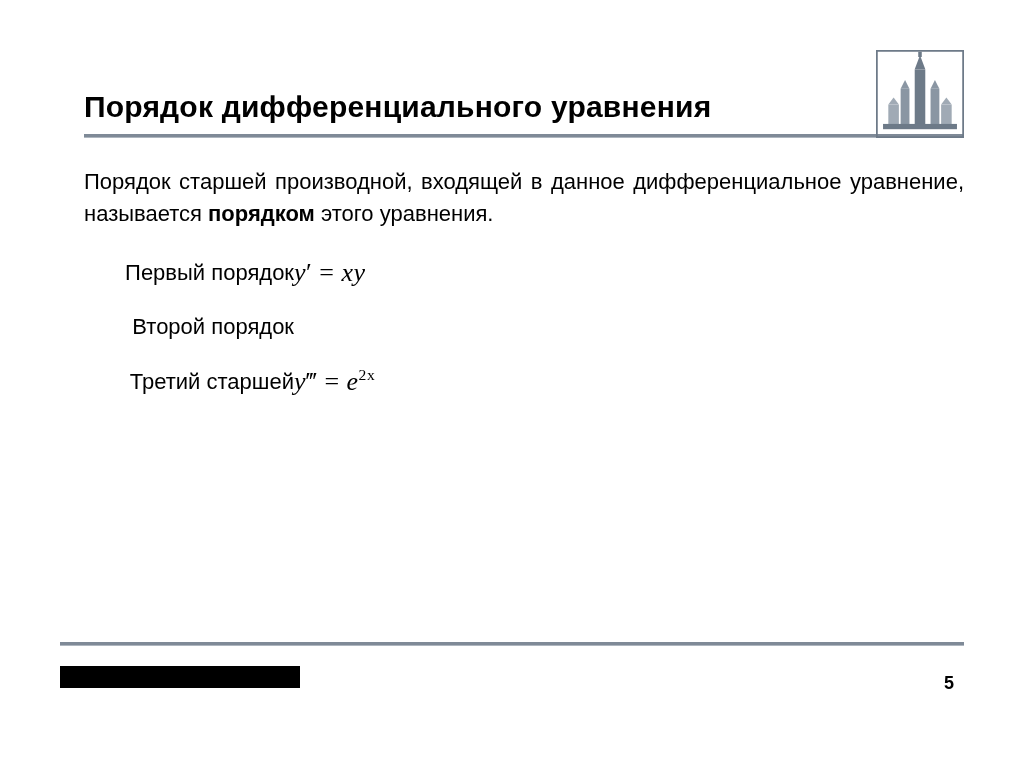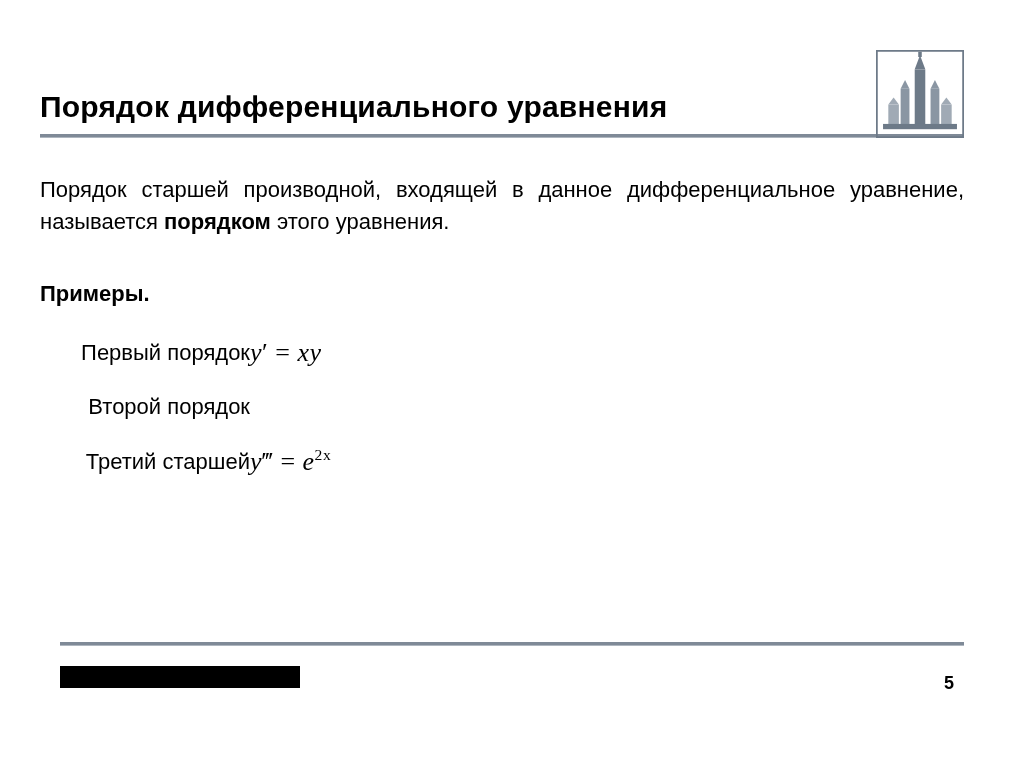--- a/index.html
+++ b/index.html
@@ -10,21 +10,21 @@
     background: #ffffff;
     font-family: Arial, Helvetica, sans-serif;
     color: #000;
     overflow: hidden;
   }
   .slide {
     position: relative;
     width: 1024px;
     height: 742px;
     box-sizing: border-box;
-    padding: 50px 60px 40px 40px;
+    padding: 50px 60px 40px 84px;
   }
   .header-row {
     display: flex;
     align-items: flex-end;
     justify-content: space-between;
   }
   .title {
     font-size: 30px;
     font-weight: bold;
     letter-spacing: 0.2px;
@@ -36,21 +36,21 @@
     flex-shrink: 0;
   }
   .hr-top {
     margin-top: 10px;
     border: none;
     border-top: 3px solid #7f8a97;
     border-bottom: 1px solid #aeb6bf;
     height: 0;
   }
   .body {
-    margin-top: 36px;
+    margin-top: 28px;
     font-size: 22px;
     line-height: 1.45;
   }
   .definition {
     text-align: justify;
     text-align-last: left;
   }
   .examples-label {
     margin-top: 40px;
     font-weight: bold;
@@ -141,23 +141,20 @@
   </div>
 
   <hr class="hr-top">
 
   <div class="body">
 
     <div class="definition">
       <span>Порядок старшей производной, входящей в данное дифференциальное уравнение, называется </span><b>порядком</b><span> этого уравнения.</span>
     </div>
 
-    <div class="examples-label">
-      <span>Примеры</span><span>.</span>
-    </div>
 
     <div class="examples">
 
       <div class="ex-row">
         <div class="ex-label">Первый порядок</div>
         <div class="ex-formula">
           <span>y</span><span class="prime">′</span><span class="num"> = </span><span>xy</span>
         </div>
       </div>
 

